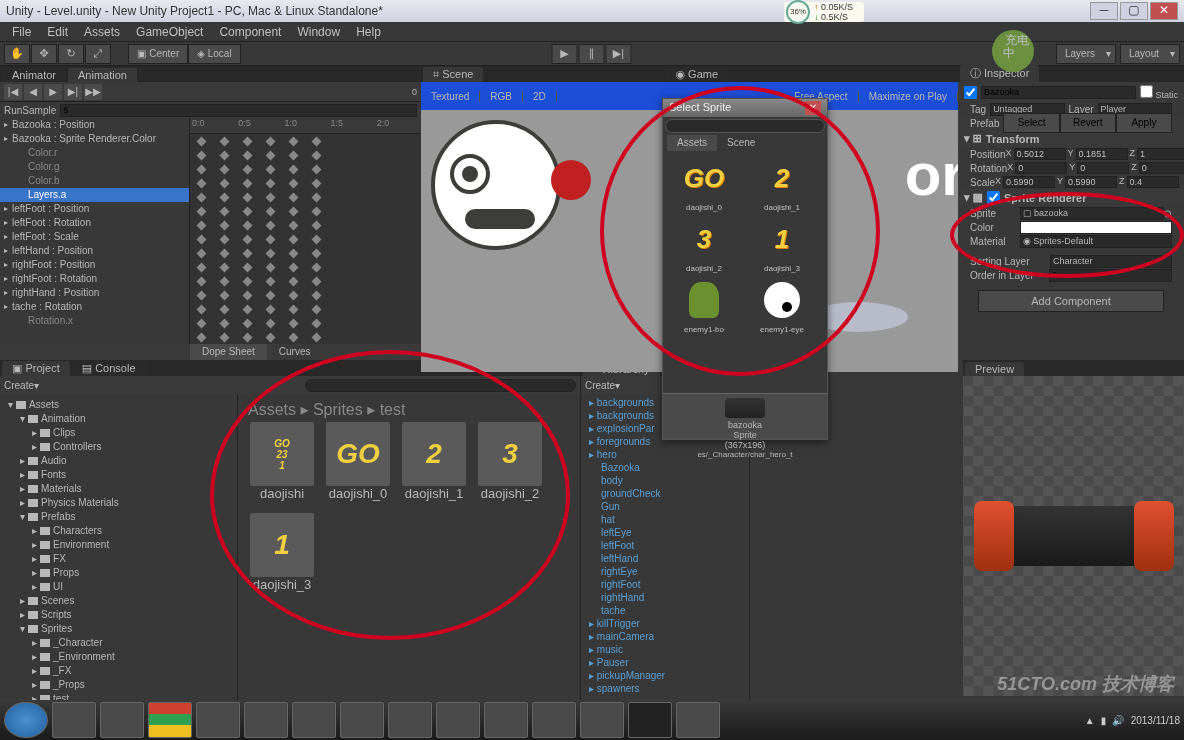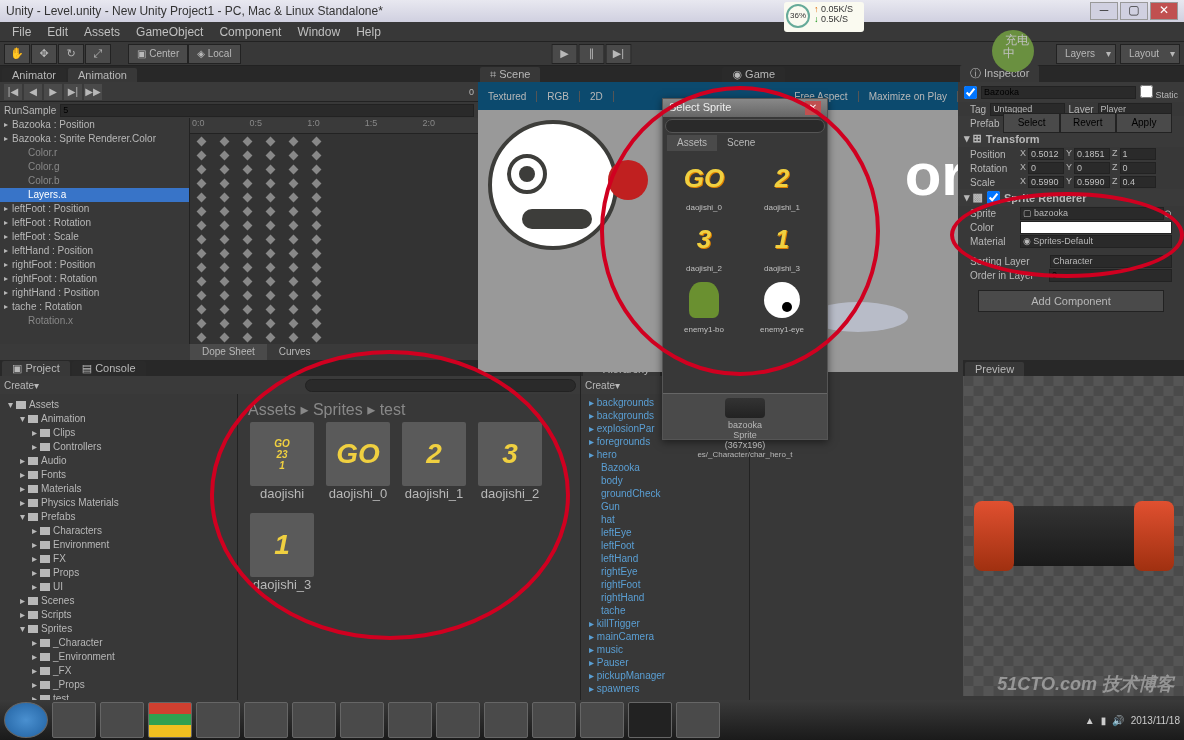--- a/index.html
+++ b/index.html
@@ -21,21 +21,21 @@
 .tool-group { display: flex; margin-right: 16px; }
 .tool-pill { height: 20px; background: #4a4a4a; border: 1px solid #222; padding: 0 8px; line-height: 18px; font-size: 10px; }
 .playback { position: absolute; left: 50%; transform: translateX(-50%); display: flex; }
 .playback .tool-btn { width: 26px; }
 .right-tools { margin-left: auto; display: flex; gap: 4px; }
 .dropdown { height: 20px; background: #4a4a4a; border: 1px solid #222; padding: 0 20px 0 8px; line-height: 18px; font-size: 10px; position: relative; text-align: center; }
 .dropdown::after { content: "▾"; position: absolute; right: 4px; }
 
 
 .main { display: flex; height: 294px; }
-.left-pane { width: 478px; display: flex; flex-direction: column; }
+.left-pane { width: 421px; display: flex; flex-direction: column; }
 .center-pane { flex: 1; background: #5a5a5a; position: relative; }
 .right-pane { width: 226px; background: #383838; }
 
 
 .tab-strip { height: 16px; background: #282828; display: flex; align-items: end; padding-left: 2px; }
 .tab { background: #383838; padding: 1px 10px; font-size: 11px; margin-right: 2px; border-radius: 2px 2px 0 0; }
 .tab.inactive { background: #2a2a2a; }
 
 
 .anim-toolbar { height: 20px; background: #3a3a3a; display: flex; align-items: center; padding: 0 4px; border-bottom: 1px solid #222; }
@@ -49,40 +49,40 @@
 .prop-row.indent2 { padding-left: 28px; color: #888; }
 .prop-row.sel { background: #3874c8; color: #fff; }
 .arrow { margin-right: 4px; font-size: 8px; }
 .keyframes { position: absolute; left: 0; right: 0; }
 .kf-row { height: 14px; display: flex; align-items: center; padding-left: 8px; gap: 16px; }
 .kf { width: 7px; height: 7px; background: #888; transform: rotate(45deg); }
 .anim-footer { height: 16px; background: #3a3a3a; display: flex; font-size: 10px; }
 .anim-footer div { padding: 2px 12px; }
 
 
-.scene-toolbar { height: 28px; background: #0c4a6e; display: flex; align-items: center; font-size: 10px; }
+.scene-toolbar { height: 28px; background: #1d4ed8; display: flex; align-items: center; font-size: 10px; }
 .scene-toolbar span { padding: 0 10px; border-right: 1px solid #555; }
 .scene-content { height: 262px; background: #999; position: relative; overflow: hidden; }
 .character { position: absolute; left: 0; top: 0; width: 180px; height: 262px; }
 .char-head { width: 130px; height: 130px; background: #fff; border-radius: 50%; border: 4px solid #3d3d3a; position: absolute; top: 10px; left: 10px; }
 .char-eye { width: 40px; height: 40px; background: #fff; border: 4px solid #3d3d3a; border-radius: 50%; position: absolute; top: 30px; left: 15px; }
 .char-pupil { width: 16px; height: 16px; background: #3d3d3a; border-radius: 50%; position: absolute; top: 8px; left: 8px; }
 .char-stache { width: 70px; height: 20px; background: #3d3d3a; border-radius: 10px; position: absolute; top: 85px; left: 30px; }
 .bg-text { position: absolute; top: 30px; right: -40px; font-size: 60px; font-weight: 900; color: #fff; }
 .ufo { width: 100px; height: 30px; background: #b8bcc8; border-radius: 50%; position: absolute; bottom: 40px; right: 50px; }
 
 
 .insp-header { height: 20px; background: #3a3a3a; padding: 2px 6px; display: flex; align-items: center; gap: 4px; }
 .insp-row { display: flex; align-items: center; padding: 1px 12px; font-size: 10px; height: 14px; }
 .insp-label { width: 50px; }
 .insp-field { background: #2a2a2a; border: 1px solid #222; padding: 0 2px; flex: 1; height: 13px; font-size: 9px; }
 .insp-section { background: #3a3a3a; padding: 2px 6px; font-size: 11px; font-weight: bold; display: flex; align-items: center; gap: 4px; }
 .xyz { display: flex; gap: 2px; flex: 1; }
 .xyz span { font-size: 9px; }
-.xyz input { width: 36px; background: #2a2a2a; border: 1px solid #222; color: #c0c0c0; font-size: 9px; padding: 0 2px; }
+.xyz input { width: 52px; background: #2a2a2a; border: 1px solid #222; color: #c0c0c0; font-size: 9px; padding: 0 2px; }
 .color-swatch { flex: 1; height: 13px; background: #fff; border: 1px solid #222; }
 .add-comp { margin: 8px 20px; padding: 4px; background: #4a4a4a; border: 1px solid #222; text-align: center; font-size: 11px; }
 
 
 .bottom { display: flex; height: 360px; }
 .project-pane { width: 580px; display: flex; flex-direction: column; }
 .project-toolbar { height: 18px; background: #3a3a3a; display: flex; align-items: center; padding: 0 4px; font-size: 10px; }
 .project-body { flex: 1; display: flex; }
 .folder-tree { width: 238px; background: #383838; border-right: 1px solid #222; padding: 4px 0; overflow-y: auto; }
 .folder { height: 14px; padding-left: 8px; font-size: 10px; line-height: 14px; display: flex; align-items: center; gap: 3px; }
@@ -126,21 +126,21 @@
 
 
 .red-circle { position: absolute; border: 4px solid #d00020; border-radius: 50%; pointer-events: none; z-index: 200; }
 
 
 .taskbar { position: absolute; bottom: 0; left: 0; right: 0; height: 40px; background: linear-gradient(#3a3a3a, #1a1a1a); display: flex; align-items: center; padding: 0 4px; gap: 4px; }
 .task-item { width: 44px; height: 36px; background: #4a4a4a; border: 1px solid #666; border-radius: 2px; }
 .tray { margin-left: auto; display: flex; align-items: center; gap: 6px; font-size: 10px; color: #ccc; }
 
 
-.net-widget { position: absolute; top: 2px; right: 320px; width: 80px; height: 30px; background: #fafaf0; border-radius: 3px; font-size: 9px; color: #333; padding: 2px; display: flex; }
+.net-widget { position: absolute; top: 2px; right: 320px; width: 80px; height: 20px; background: #fafaf0; border-radius: 3px; font-size: 9px; color: #333; padding: 2px; display: flex; align-items: center; }
 .net-circle { width: 24px; height: 24px; border: 2px solid #6a9; border-radius: 50%; text-align: center; line-height: 20px; font-size: 8px; margin-right: 4px; }
 .bat-widget { position: absolute; top: 30px; right: 150px; width: 42px; height: 42px; background: #6a9040; border-radius: 50%; z-index: 50; }
 
 .watermark { position: absolute; bottom: 44px; right: 10px; font-size: 18px; font-weight: bold; color: rgba(255,255,255,.4); font-style: italic; }
 </style>
 </head>
 <body>
 
 <div class="titlebar">
   <span>Unity - Level.unity - New Unity Project1 - PC, Mac &amp; Linux Standalone*</span>

